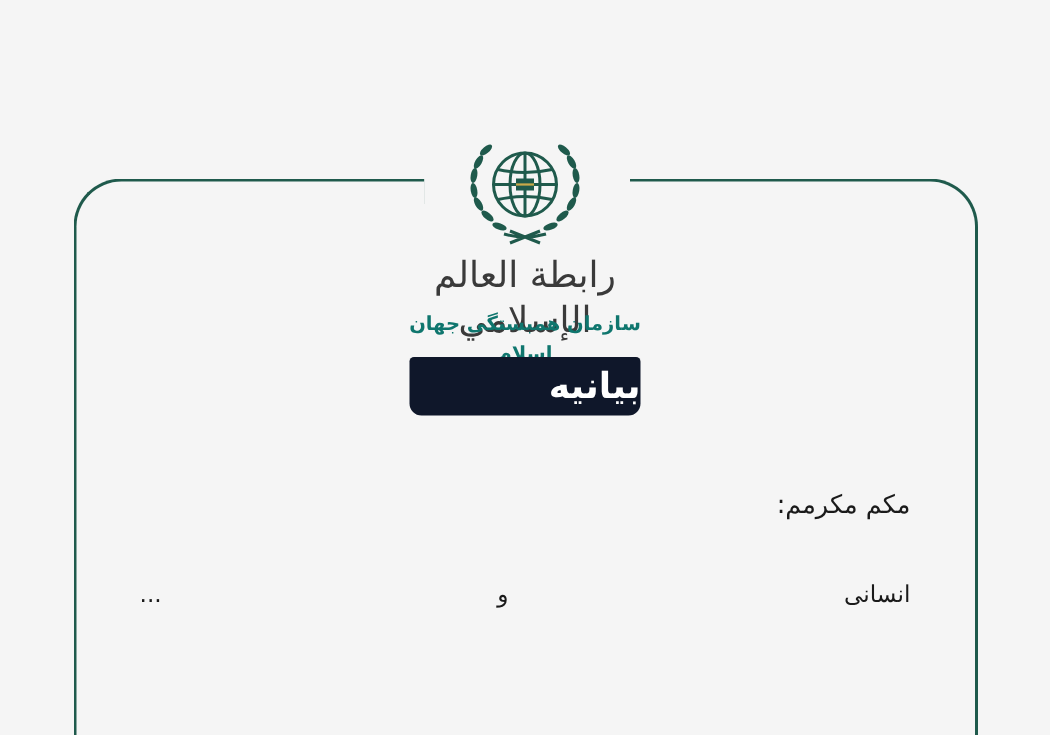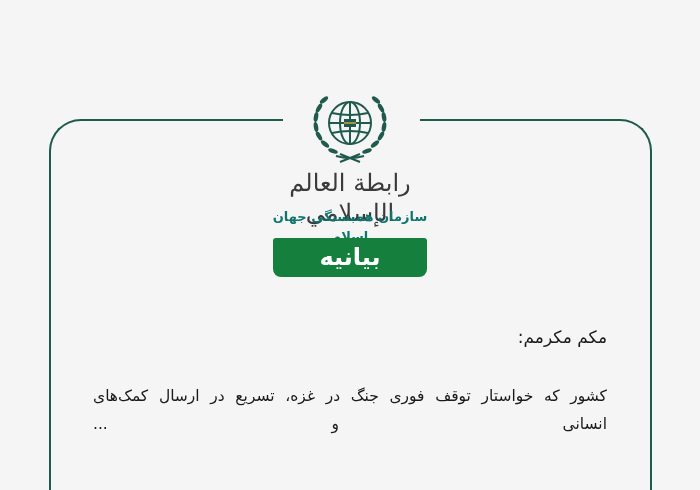--- a/index.html
+++ b/index.html
@@ -50,26 +50,26 @@
     font-size: 13px;
     font-weight: bold;
     color: #0f766e;
     direction: rtl;
     line-height: 20px;
   }
   .banner {
     position: absolute;
     left: 273px; top: 238px;
     width: 154px; height: 39px;
-    background: #15803d;
+    background: #0f172a;
     border-radius: 3px 3px 8px 8px;
     color: #ffffff;
     font-size: 24px;
     font-weight: bold;
-    text-align: center;
+    text-align: right;
     line-height: 38px;
     direction: rtl;
   }
   .salutation {
     position: absolute;
     right: 93px; top: 327px;
     font-size: 17px;
     direction: rtl;
     text-align: center;
     color: #1a1a1a;
@@ -125,15 +125,14 @@
   </svg>
 </div>
 
 <div class="arabic-title">رابطة العالم الإسلامي</div>
 <div class="org-name">سازمان همبستگی جهان اسلام</div>
 <div class="banner">بیانیه</div>
 
 <div class="salutation">مکم مکرمم:</div>
 
 <div class="body-text">
-  <span class="line">کشور که خواستار توقف فوری جنگ در غزه، تسریع در ارسال کمک‌های</span>
   <span class="line">انسانی و ...</span>
 </div>
 
 </body></html>

